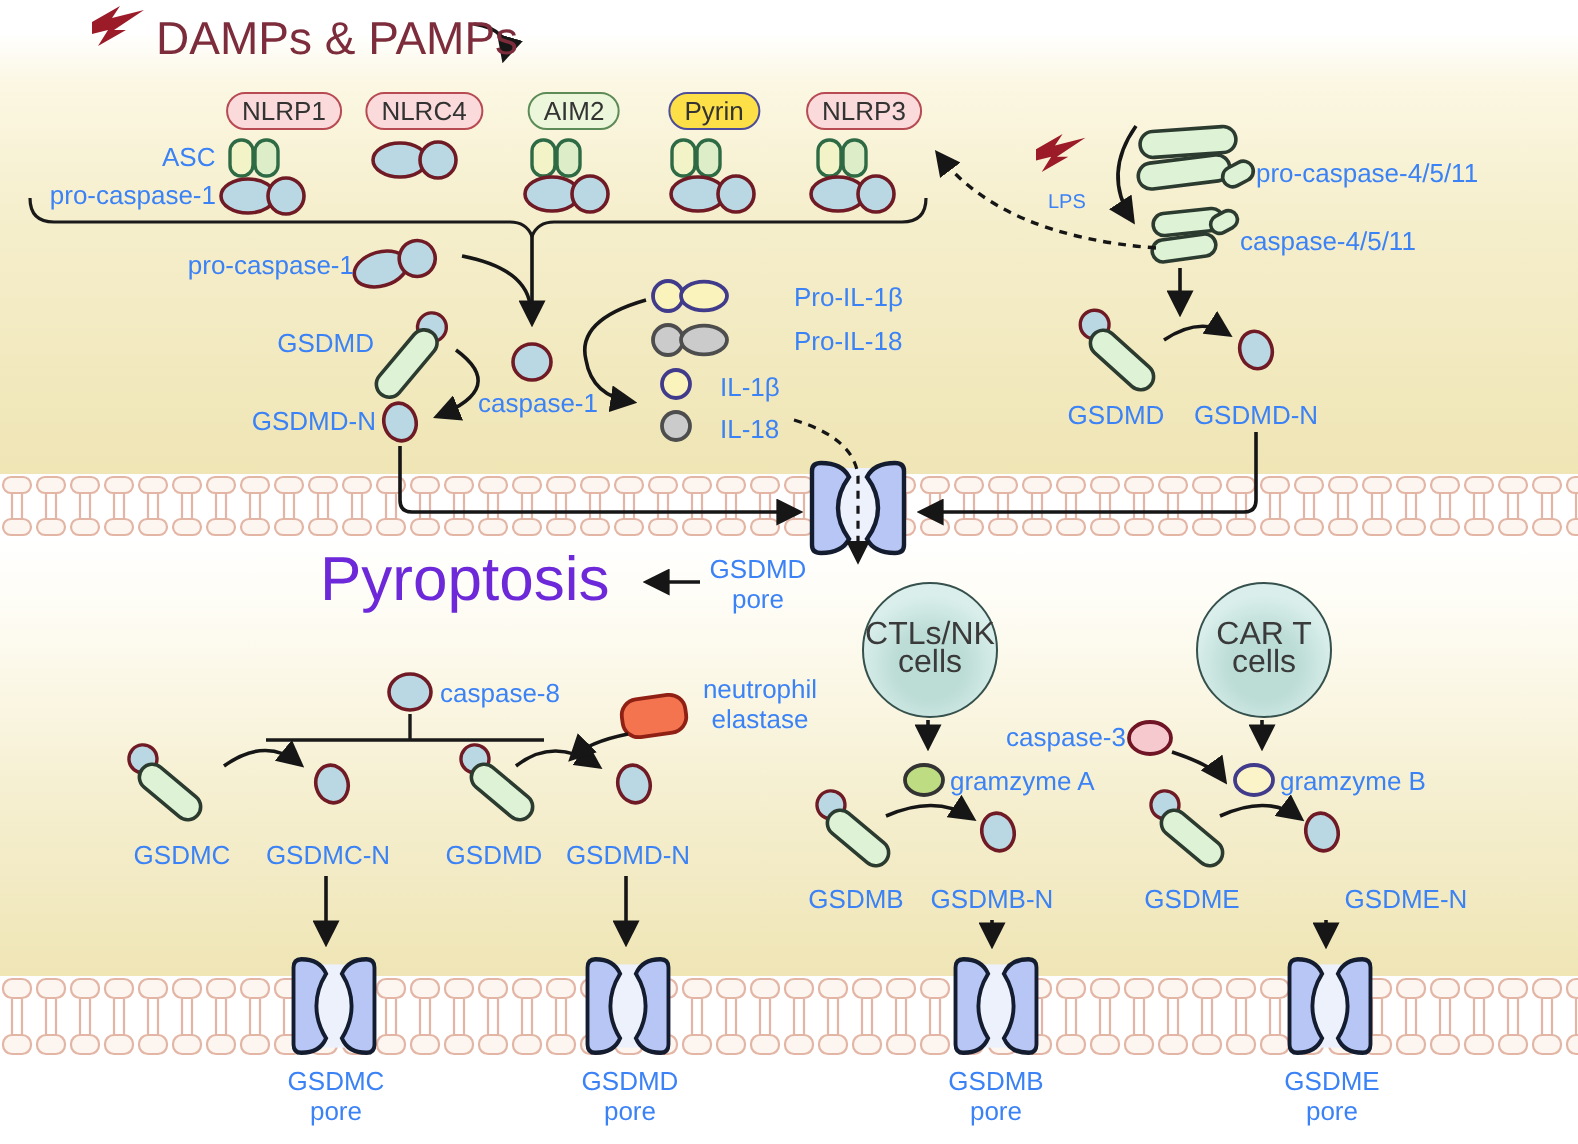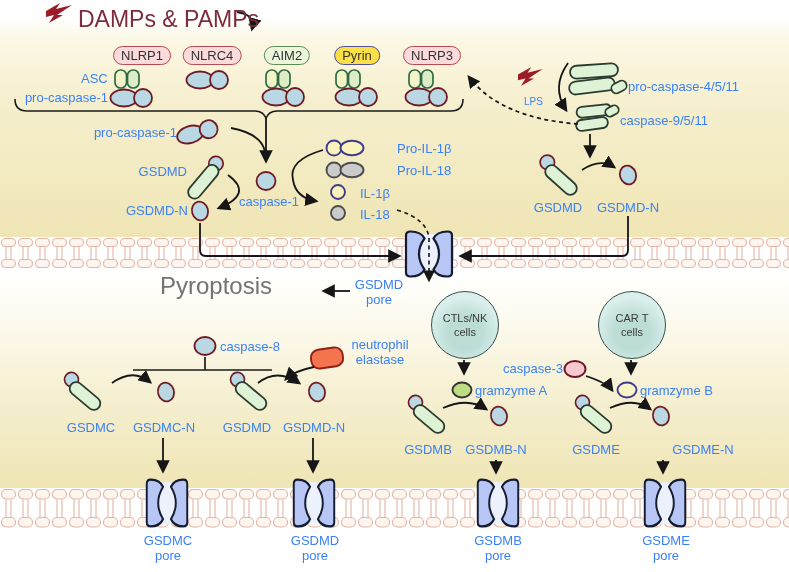--- a/index.html
+++ b/index.html
@@ -16,24 +16,24 @@
   .c{transform:translateX(-50%);}
   .r{transform:translateX(-100%);}
   .two{text-align:center;transform:translateX(-50%);}
   .pill{position:absolute;z-index:3;top:46px;transform:translateX(-50%);
         font-size:13px;line-height:17px;padding:0 7px;border-radius:10px;
         border:1.7px solid #b74a52;background:#fadada;color:#333;}
   .pill-green{border-color:#5d8b57;background:#ecf6da;}
   .pill-purple{border-color:#4d4d99;background:#fde047;}
   .cell{position:absolute;z-index:3;width:66px;height:66px;border-radius:50%;
         border:1.8px solid #36514d;display:flex;align-items:center;justify-content:center;
-        text-align:center;font-size:11px;line-height:14px;color:#3a3a3a;
+        text-align:center;font-size:16px;line-height:14px;color:#3a3a3a;
         background:radial-gradient(circle at 50% 62%,#bcdcd6 0%,#bcdcd6 32%,#daefec 68%);}
   .title-damps{position:absolute;z-index:3;font-size:23px;color:#7d2c3c;white-space:nowrap;}
-  .pyro{position:absolute;z-index:3;font-size:24px;font-weight:500;color:#737373;white-space:nowrap;}
+  .pyro{position:absolute;z-index:3;font-size:31px;font-weight:500;color:#6d28d9;white-space:nowrap;}
 </style>
 </head>
 <body>
 
 <div id="fig">
 
   <div class="band" id="bandA"></div>
   <div class="band" id="bandM1"></div>
   <div class="band" id="bandB"></div>
   <div class="band" id="bandM2"></div>
@@ -212,21 +212,21 @@
   <div class="lbl r" style="left:177px;top:125px;">pro-caspase-1</div>
   <div class="lbl c" style="left:269px;top:194px;">caspase-1</div>
   <div class="lbl r" style="left:187px;top:164px;">GSDMD</div>
   <div class="lbl r" style="left:188px;top:203px;">GSDMD-N</div>
   <div class="lbl" style="left:397px;top:141px;">Pro-IL-1β</div>
   <div class="lbl" style="left:397px;top:163px;">Pro-IL-18</div>
   <div class="lbl" style="left:360px;top:186px;text-align:right;">IL-1β</div>
   <div class="lbl" style="left:360px;top:207px;">IL-18</div>
   <div class="lbl" style="left:524px;top:94px;font-size:10px;">LPS</div>
   <div class="lbl" style="left:628px;top:79px;">pro-caspase-4/5/11</div>
-  <div class="lbl" style="left:620px;top:113px;">caspase-9/5/11</div>
+  <div class="lbl" style="left:620px;top:113px;">caspase-4/5/11</div>
   <div class="lbl c" style="left:558px;top:200px;">GSDMD</div>
   <div class="lbl c" style="left:628px;top:200px;">GSDMD-N</div>
 
   <div class="pyro" style="left:160px;top:272px;">Pyroptosis</div>
   <div class="lbl two" style="left:379px;top:277px;">
     <span style="display:block;">GSDMD</span>
     <span style="display:block;">pore</span>
   </div>
 
   <div class="lbl" style="left:220px;top:339px;">caspase-8</div>

